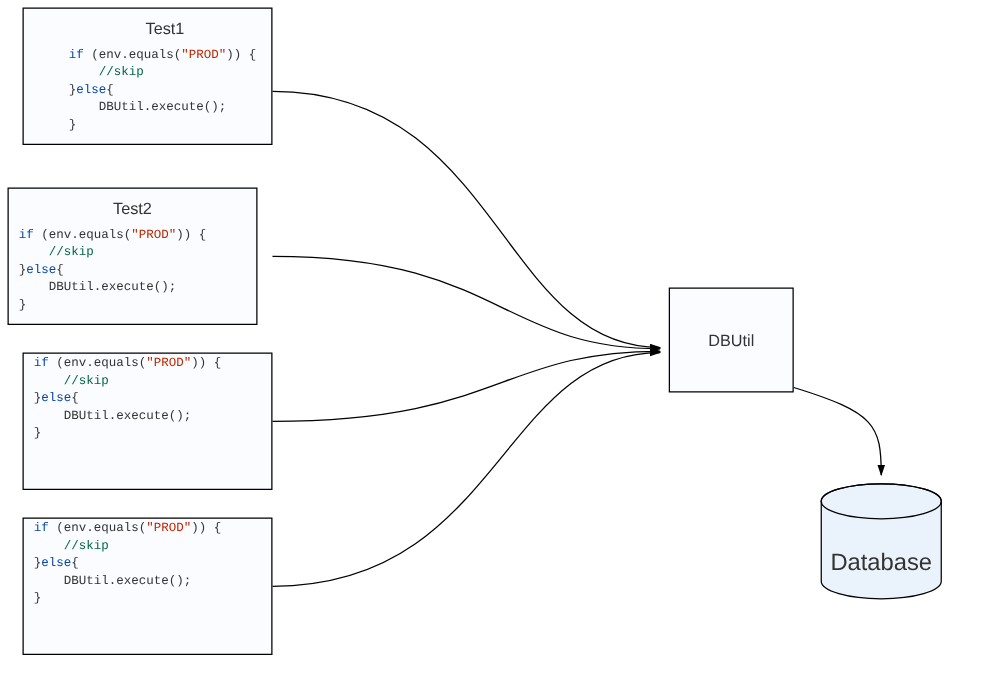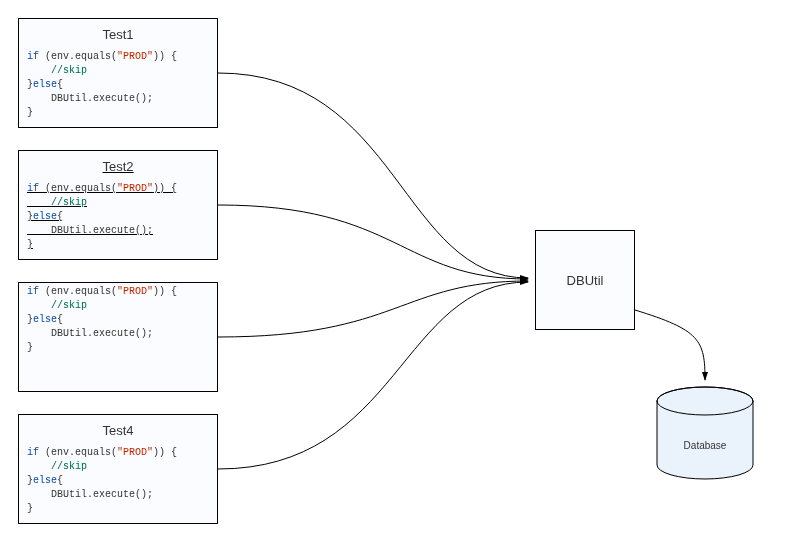--- a/index.html
+++ b/index.html
@@ -45,72 +45,71 @@
     align-items: center;
     justify-content: center;
     font-size: 13px;
     color: #333;
   }
   .db-cylinder {
     position: absolute;
   }
   .db-label {
     position: absolute;
-    font-size: 10px;
+    font-size: 19px;
     color: #333;
     text-align: center;
   }
   svg.connectors {
     position: absolute;
     top: 0;
     left: 0;
     width: 800px;
     height: 550px;
     pointer-events: none;
   }
 </style>
 </head>
 <body>
 
-<div class="test-box" style="left:18px; top:18px;">
+<div class="test-box" style="left:18px; top:6px;padding-left:28px;">
   <div class="test-title">Test1</div>
   <div class="code-block"><span class="kw">if</span><span> (env.equals(</span><span class="str">"PROD"</span><span>)) {</span>
     <span class="cmt">//skip</span>
 <span>}</span><span class="kw">else</span><span>{</span>
 <span>    DBUtil.execute();</span>
 <span>}</span></div>
 </div>
 
-<div class="test-box" style="left:18px; top:150px;text-decoration:underline;">
+<div class="test-box" style="left:6px; top:150px;">
   <div class="test-title">Test2</div>
   <div class="code-block"><span class="kw">if</span><span> (env.equals(</span><span class="str">"PROD"</span><span>)) {</span>
     <span class="cmt">//skip</span>
 <span>}</span><span class="kw">else</span><span>{</span>
 <span>    DBUtil.execute();</span>
 <span>}</span></div>
 </div>
 
 <div class="test-box" style="left:18px; top:282px;">
   <div class="code-block"><span class="kw">if</span><span> (env.equals(</span><span class="str">"PROD"</span><span>)) {</span>
     <span class="cmt">//skip</span>
 <span>}</span><span class="kw">else</span><span>{</span>
 <span>    DBUtil.execute();</span>
 <span>}</span></div>
 </div>
 
 <div class="test-box" style="left:18px; top:414px;">
-  <div class="test-title">Test4</div>
   <div class="code-block"><span class="kw">if</span><span> (env.equals(</span><span class="str">"PROD"</span><span>)) {</span>
     <span class="cmt">//skip</span>
 <span>}</span><span class="kw">else</span><span>{</span>
 <span>    DBUtil.execute();</span>
 <span>}</span></div>
 </div>
 
-<div class="dbutil-box" style="left:535px; top:230px; width:100px; height:100px;">
+<div class="dbutil-box" style="left:535px; top:230px; width:100px; height:84px;">
   <span>DBUtil</span>
 </div>
 
 <svg class="db-cylinder" style="left:650px; top:385px;" width="110" height="100">
   <ellipse cx="55" cy="16" rx="48" ry="14" fill="#eaf3fb" stroke="#000" stroke-width="1"></ellipse>
   <path d="M 7 16 L 7 80 A 48 14 0 0 0 103 80 L 103 16" fill="#eaf3fb" stroke="#000" stroke-width="1"></path>
   <ellipse cx="55" cy="16" rx="48" ry="14" fill="none" stroke="#000" stroke-width="1"></ellipse>
 </svg>
 <div class="db-label" style="left:650px; top:440px; width:110px;">Database</div>
 

